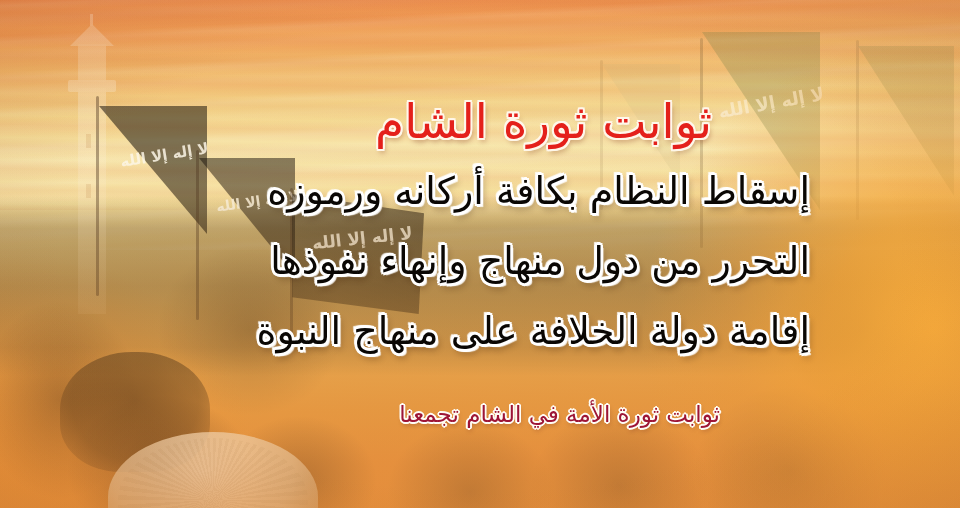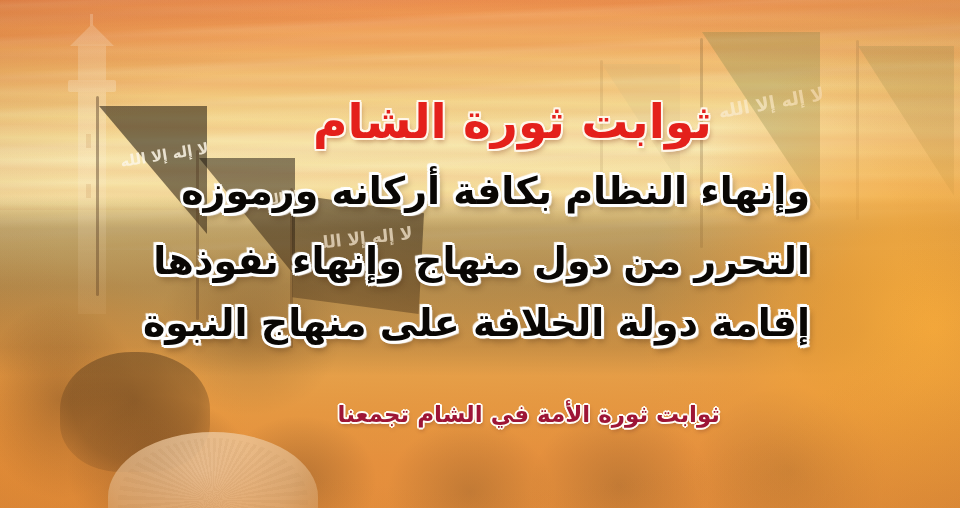--- a/index.html
+++ b/index.html
@@ -137,21 +137,21 @@
   }
   
   #head1{left:60px;top:352px;width:150px;height:120px;border-radius:48% 48% 40% 40%;
     background:radial-gradient(ellipse at 50% 40%, rgba(26,18,12,.62) 0%, rgba(30,22,14,.42) 60%, rgba(30,22,14,0) 100%);}
 
   
   #textblock{position:absolute;left:0;right:0;top:0;text-align:center;}
 
   .line{
     direction:rtl;unicode-bidi:isolate;white-space:nowrap;
-    font-weight:bold;line-height:1;
+    font-weight:normal;line-height:1;
   }
 
   #title{
     position:absolute;top:98px;right:248px;
     font-size:47px;color:#e4201b;
     text-shadow:
       -1.6px -1.6px 0 #fff7ea, 1.6px -1.6px 0 #fff7ea,
       -1.6px  1.6px 0 #fff7ea, 1.6px  1.6px 0 #fff7ea,
        0 -2px 0 #fff7ea, 0 2px 0 #fff7ea,
       -2px 0 0 #fff7ea, 2px 0 0 #fff7ea,
@@ -165,21 +165,21 @@
     text-shadow:
       -2px -2px 0 #ffffff, 2px -2px 0 #ffffff,
       -2px  2px 0 #ffffff, 2px  2px 0 #ffffff,
        0 -2.6px 0 #ffffff, 0 2.6px 0 #ffffff,
       -2.6px 0 0 #ffffff, 2.6px 0 0 #ffffff,
       -3px -3px 1px rgba(255,255,255,.9), 3px 3px 1px rgba(255,255,255,.9),
        3px 5px 6px rgba(60,30,10,.40);
   }
   #line1{top:172px;}
   #line2{top:242px;}
-  #line3{top:304px;}
+  #line3{top:312px;}
 
   #footer{
     position:absolute;top:403px;right:240px;
     font-size:23px;color:#9d1536;
     text-shadow:
       -1.4px -1.4px 0 #fffdf6, 1.4px -1.4px 0 #fffdf6,
       -1.4px  1.4px 0 #fffdf6, 1.4px  1.4px 0 #fffdf6,
        0 -1.8px 0 #fffdf6, 0 1.8px 0 #fffdf6,
       -1.8px 0 0 #fffdf6, 1.8px 0 0 #fffdf6,
        1px 3px 4px rgba(80,20,30,.35);
@@ -264,21 +264,21 @@
   <div id="keffiyeh" style="position:absolute;"></div>
 
   <div class="layer" id="glowR"></div>
   <div class="layer" id="wash"></div>
   <div class="layer" id="vignette"></div>
 
   <div id="textblock">
 
     <div class="line" id="title">ثوابت ثورة الشام</div>
 
-    <div class="line body-line" id="line1">وإنهاء النظام بكافة أركانه ورموزه</div>
+    <div class="line body-line" id="line1">إسقاط النظام بكافة أركانه ورموزه</div>
 
     <div class="line body-line" id="line2">التحرر من دول منهاج وإنهاء نفوذها</div>
 
     <div class="line body-line" id="line3">إقامة دولة الخلافة على منهاج النبوة</div>
 
     <div class="line" id="footer">ثوابت ثورة الأمة في الشام تجمعنا</div>
   </div>
 
 </div>
 

